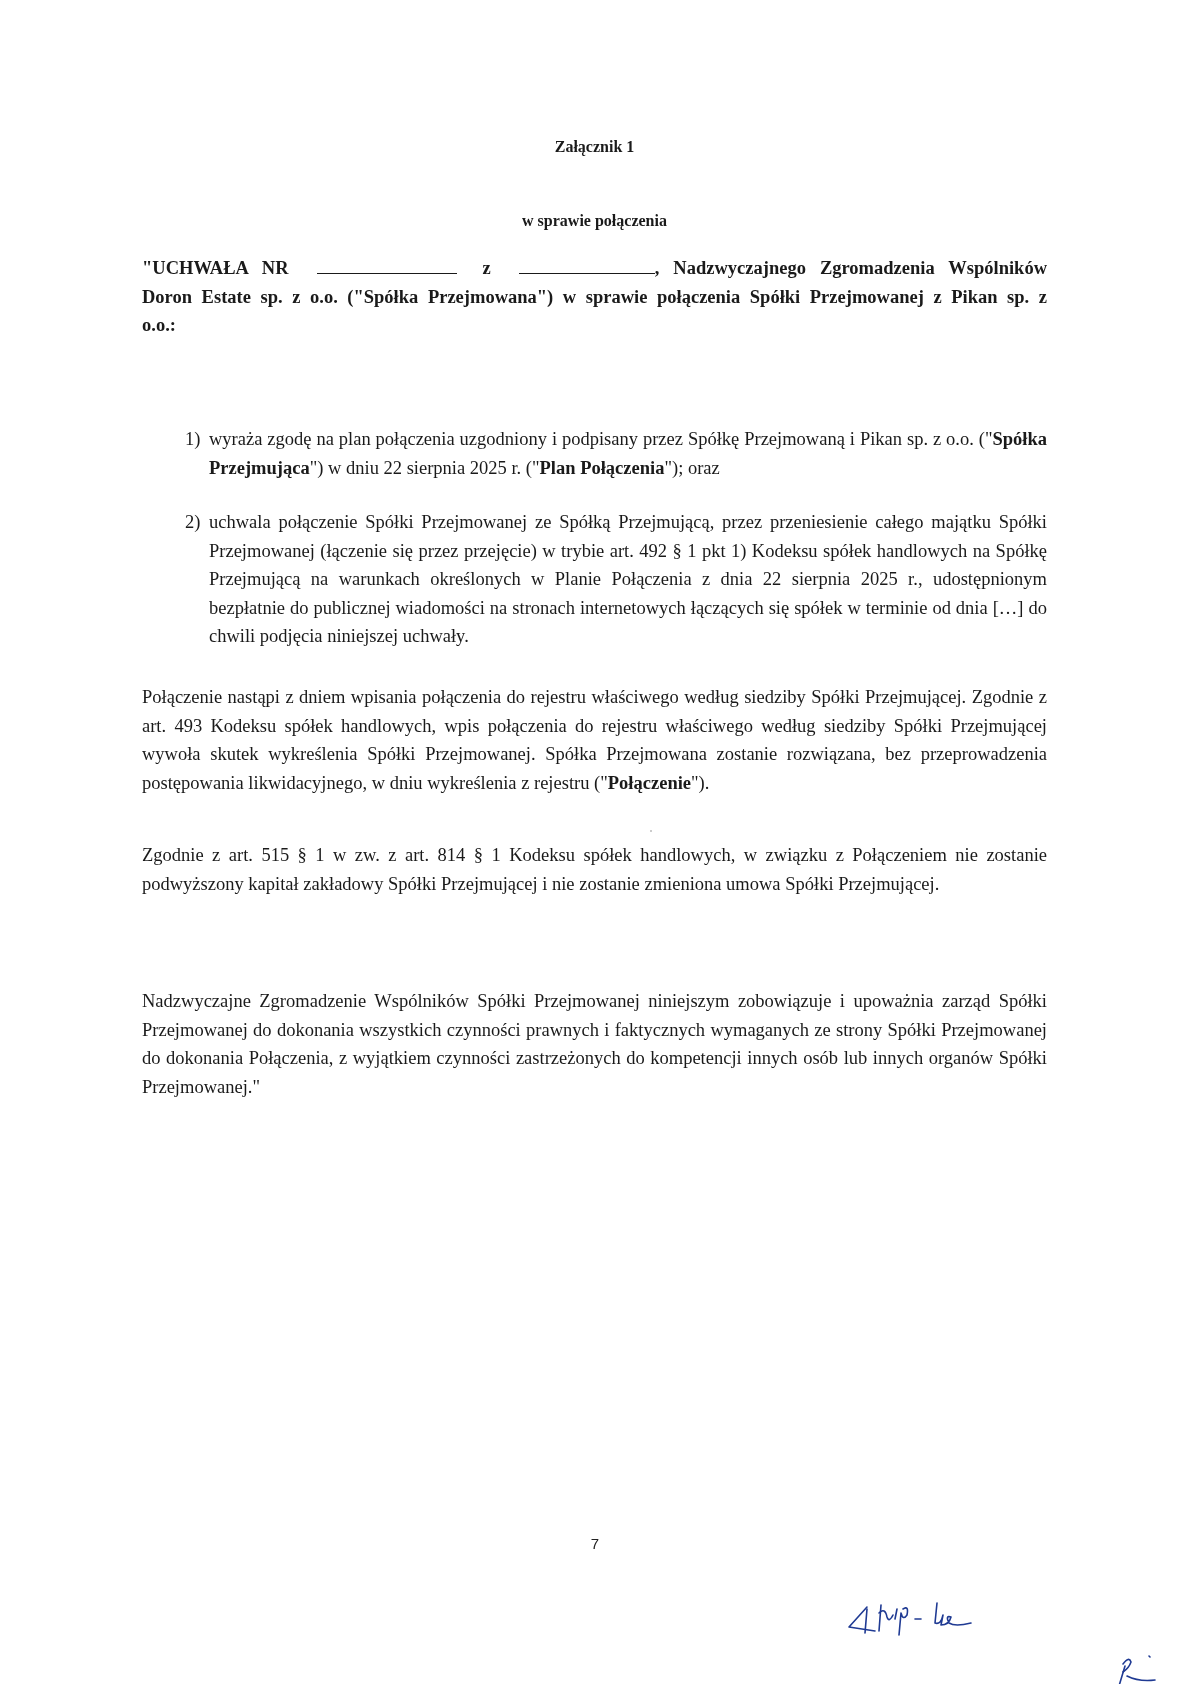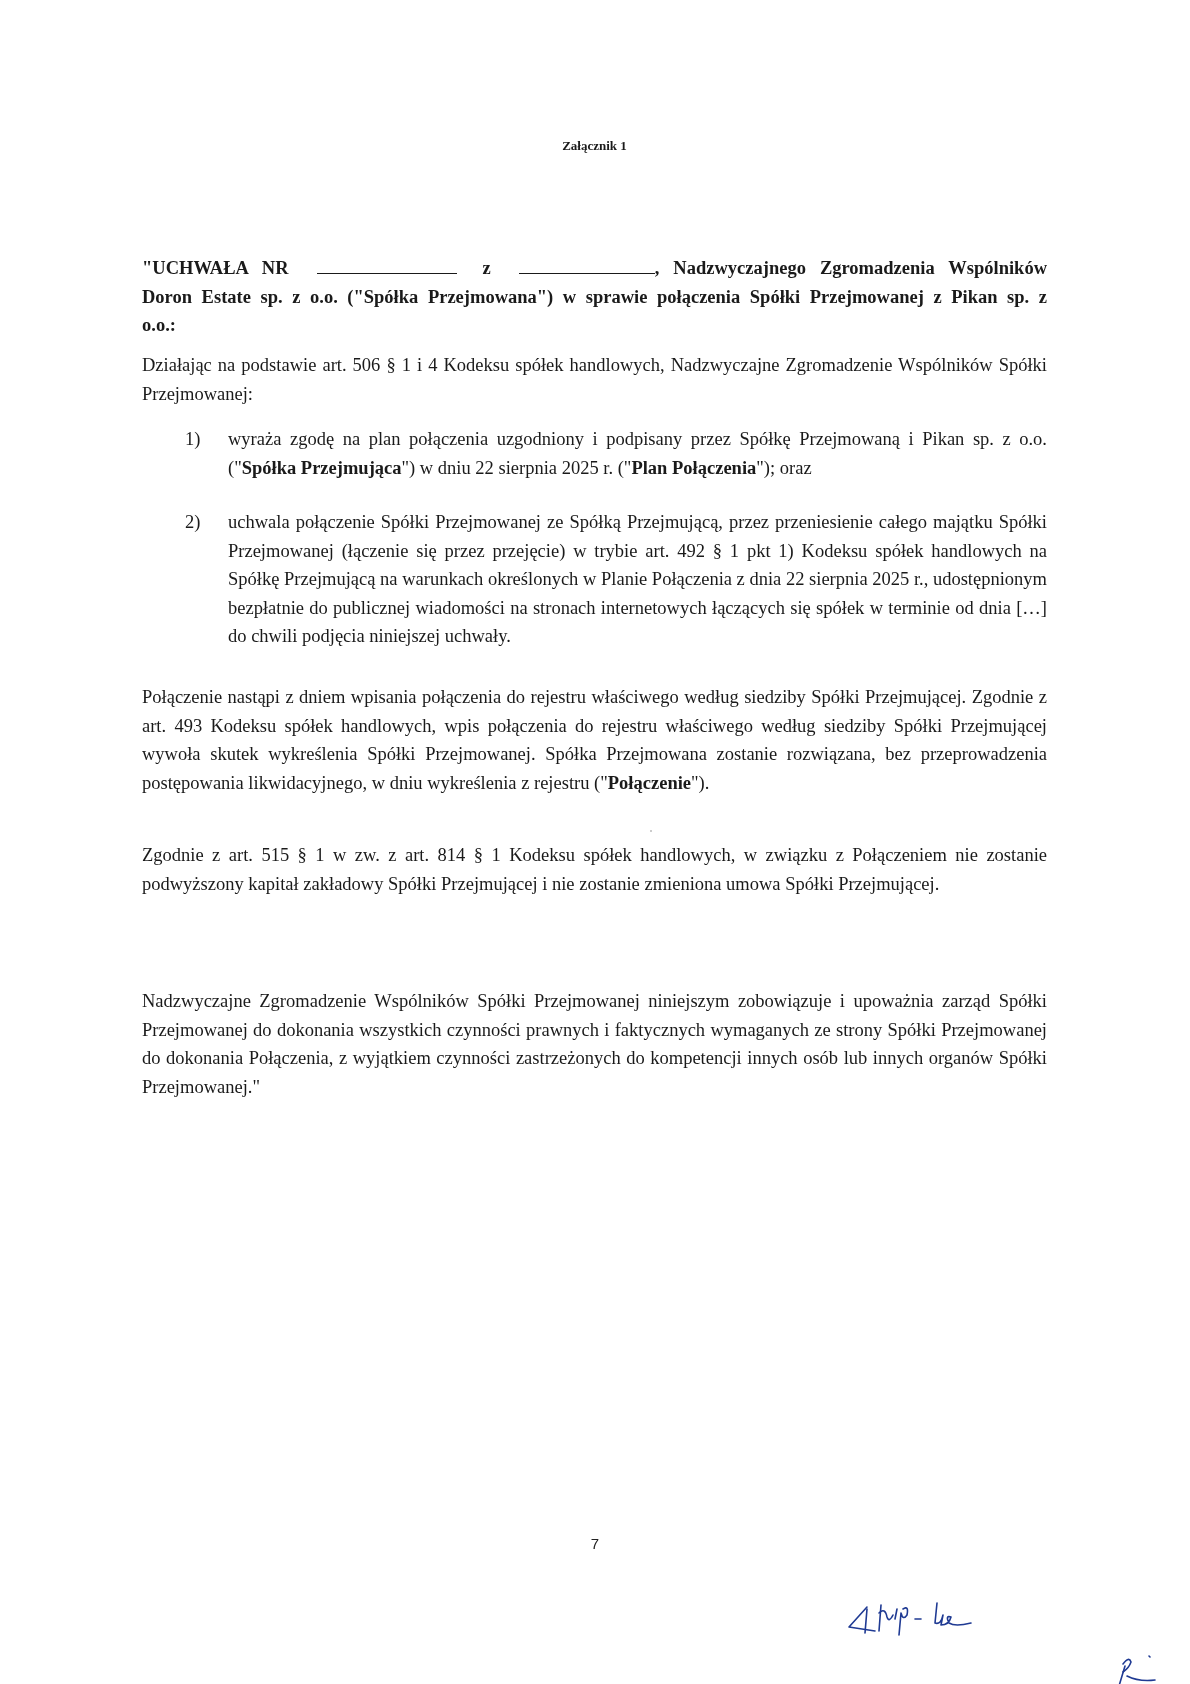--- a/index.html
+++ b/index.html
@@ -2,56 +2,56 @@
 <html><head>
 <meta charset="utf-8">
 <style>
   html, body { margin: 0; padding: 0; background: #ffffff; }
   body {
     width: 1190px; height: 1684px; position: relative; overflow: hidden;
     font-family: "Liberation Serif", "DejaVu Serif", serif;
     color: #1a1a1a;
   }
   .page { position: absolute; left: 0; top: 0; width: 1190px; height: 1684px; }
-  .center { position: absolute; left: 142px; width: 905px; text-align: center; font-weight: bold; font-size: 13px; }
+  .center { position: absolute; left: 142px; width: 905px; text-align: center; font-weight: bold; font-size: 16px; }
   .title-annex { top: 138px; }
   .title-1 { top: 184px; }
   .title-2 { top: 212px; }
   .block {
     position: absolute; left: 142px; width: 905px;
     font-size: 18.5px; line-height: 28.5px; text-align: justify;
   }
   .bold-block { font-weight: bold; text-align: justify; }
   .blank { display: inline-block; border-bottom: 1.5px solid #1a1a1a; height: 16px; vertical-align: baseline; }
   .list-item { position: absolute; left: 142px; width: 905px; font-size: 18.5px; line-height: 28.5px; }
   .list-num { position: absolute; left: 43px; top: 0; }
-  .list-text { margin-left: 86px; text-align: justify; }
+  .list-text { margin-left: 67px; text-align: justify; }
   b { font-weight: bold; }
   .page-number {
     position: absolute; left: 0; width: 1190px; top: 1535px; text-align: center;
     font-family: "Liberation Sans", "DejaVu Sans", sans-serif; font-size: 15px; color: #222;
   }
   .signature { position: absolute; }
   .speck { position: absolute; left: 650px; top: 830px; width: 2px; height: 2px; background: #bbb; border-radius: 1px; }
 </style>
 </head>
 <body>
 
 <div class="page">
 
   <div class="center title-annex">Załącznik 1</div>
+  <div class="center title-2">w sprawie połączenia</div>
 
   <div class="block bold-block" style="top:254px; word-spacing: 3px;">
     <span>"UCHWAŁA NR</span>
     <span class="blank" style="width:140px; margin:0 12px 0 14px;"></span>
     <span>z</span>
     <span class="blank" style="width:136px; margin-left:14px;"></span><span>, Nadzwyczajnego Zgromadzenia Wspólników Doron Estate sp. z o.o. ("Spółka Przejmowana") w sprawie połączenia Spółki Przejmowanej z Pikan sp. z o.o.:</span>
   </div>
 
-  <div class="block" style="top:351px;">Działając na podstawie art. 506 § 1 i 4 Kodeksu spółek handlowych, Nadzwyczajne Zgromadzenie Wspólników Spółki Przejmowanej:</div>
 
   <div class="list-item" style="top:425px;">
     <span class="list-num">1)</span>
     <div class="list-text"><span>wyraża zgodę na plan połączenia uzgodniony i podpisany przez Spółkę Przejmowaną i Pikan sp. z o.o. ("</span><b>Spółka Przejmująca</b><span>") w dniu 22 sierpnia 2025 r. ("</span><b>Plan Połączenia</b><span>"); oraz</span></div>
   </div>
 
   <div class="list-item" style="top:508px;">
     <span class="list-num">2)</span>
     <div class="list-text">uchwala połączenie Spółki Przejmowanej ze Spółką Przejmującą, przez przeniesienie całego majątku Spółki Przejmowanej (łączenie się przez przejęcie) w trybie art. 492 § 1 pkt 1) Kodeksu spółek handlowych na Spółkę Przejmującą na warunkach określonych w Planie Połączenia z dnia 22 sierpnia 2025 r., udostępnionym bezpłatnie do publicznej wiadomości na stronach internetowych łączących się spółek w terminie od dnia […] do chwili podjęcia niniejszej uchwały.</div>
   </div>

